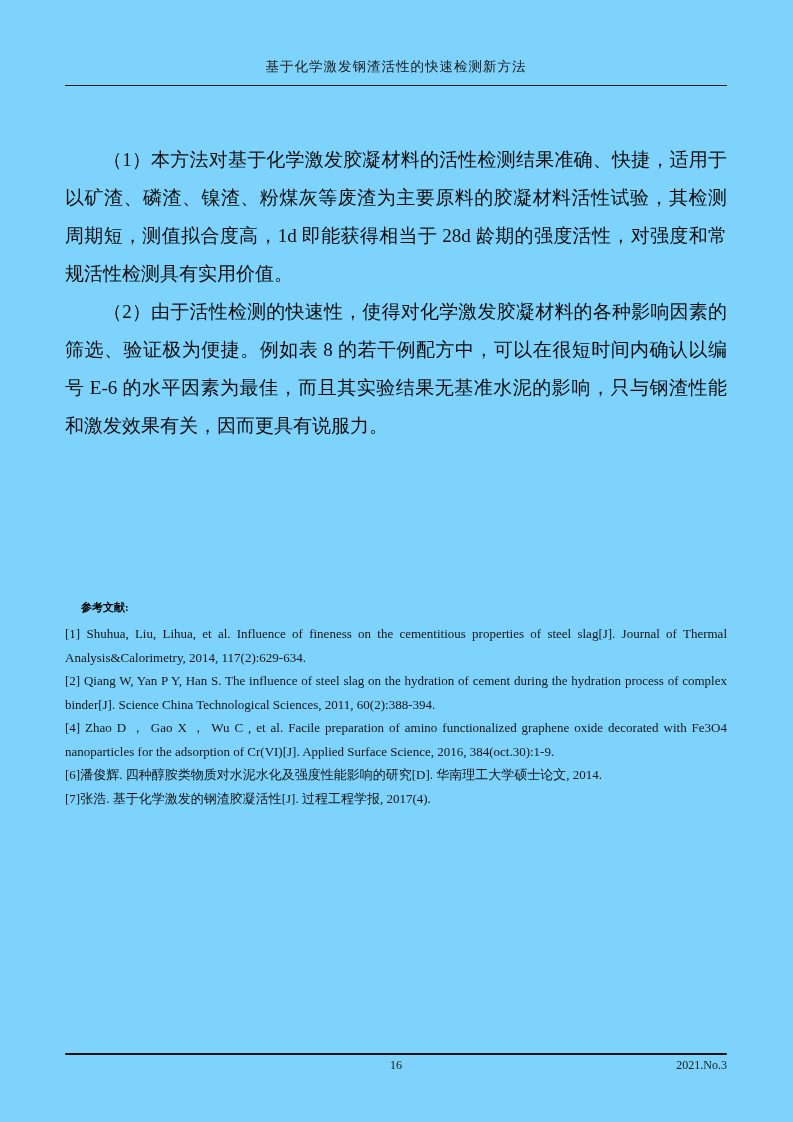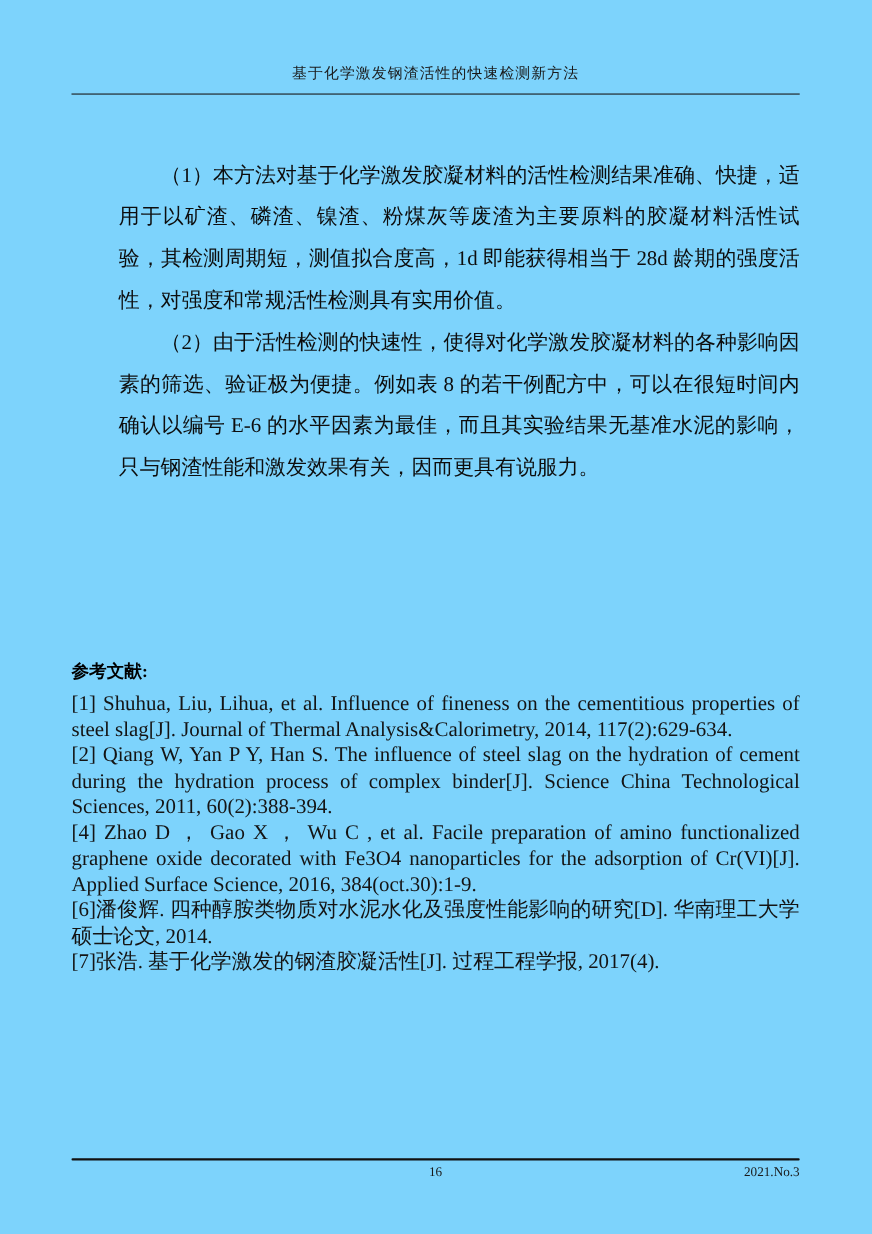--- a/index.html
+++ b/index.html
@@ -43,45 +43,44 @@
     margin: 0;
     font-size: 20px;
     font-weight: bold;
     color: #000000;
   }
   .body-block {
     position: absolute;
     top: 141px;
     left: 65px;
     right: 66px;
-    margin-left: 43px;
   }
   .body-para {
     margin: 0;
     font-size: 19px;
     line-height: 38px;
     text-align: justify;
     text-indent: 2em;
     color: #0d0d0d;
   }
   .references {
     position: absolute;
     top: 600px;
     left: 65px;
     right: 66px;
   }
   .ref-heading {
-    font-size: 16px;
+    font-size: 11px;
     font-weight: bold;
-    margin: 0 0 7px 0;
+    margin: 0 0 7px 16px;
     color: #000000;
   }
   .ref-item {
     margin: 0;
-    font-size: 19px;
+    font-size: 13px;
     line-height: 23.5px;
     text-align: justify;
     color: #141414;
   }
   .footer-rule {
     position: absolute;
     top: 1053px;
     left: 65px;
     right: 66px;
     height: 2px;

